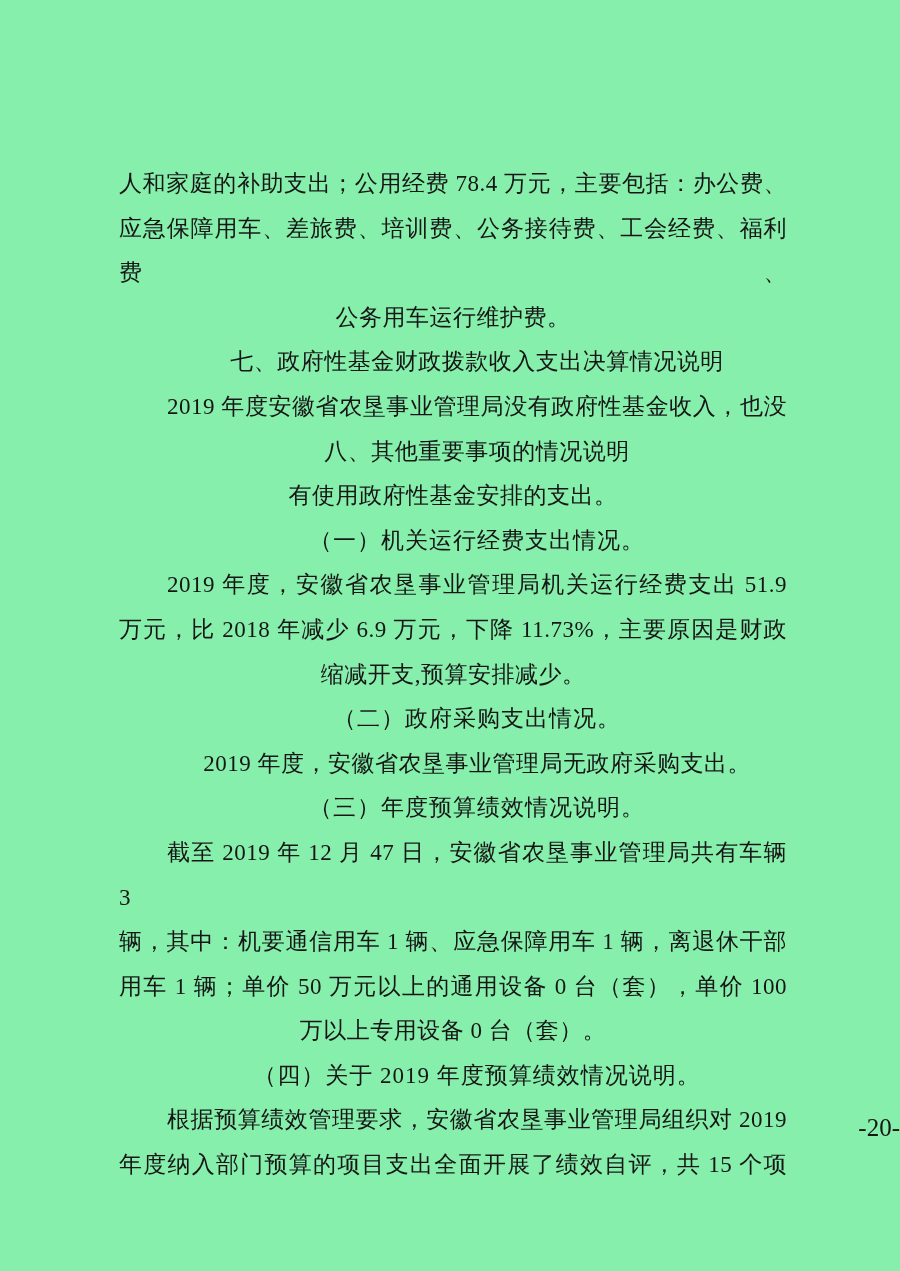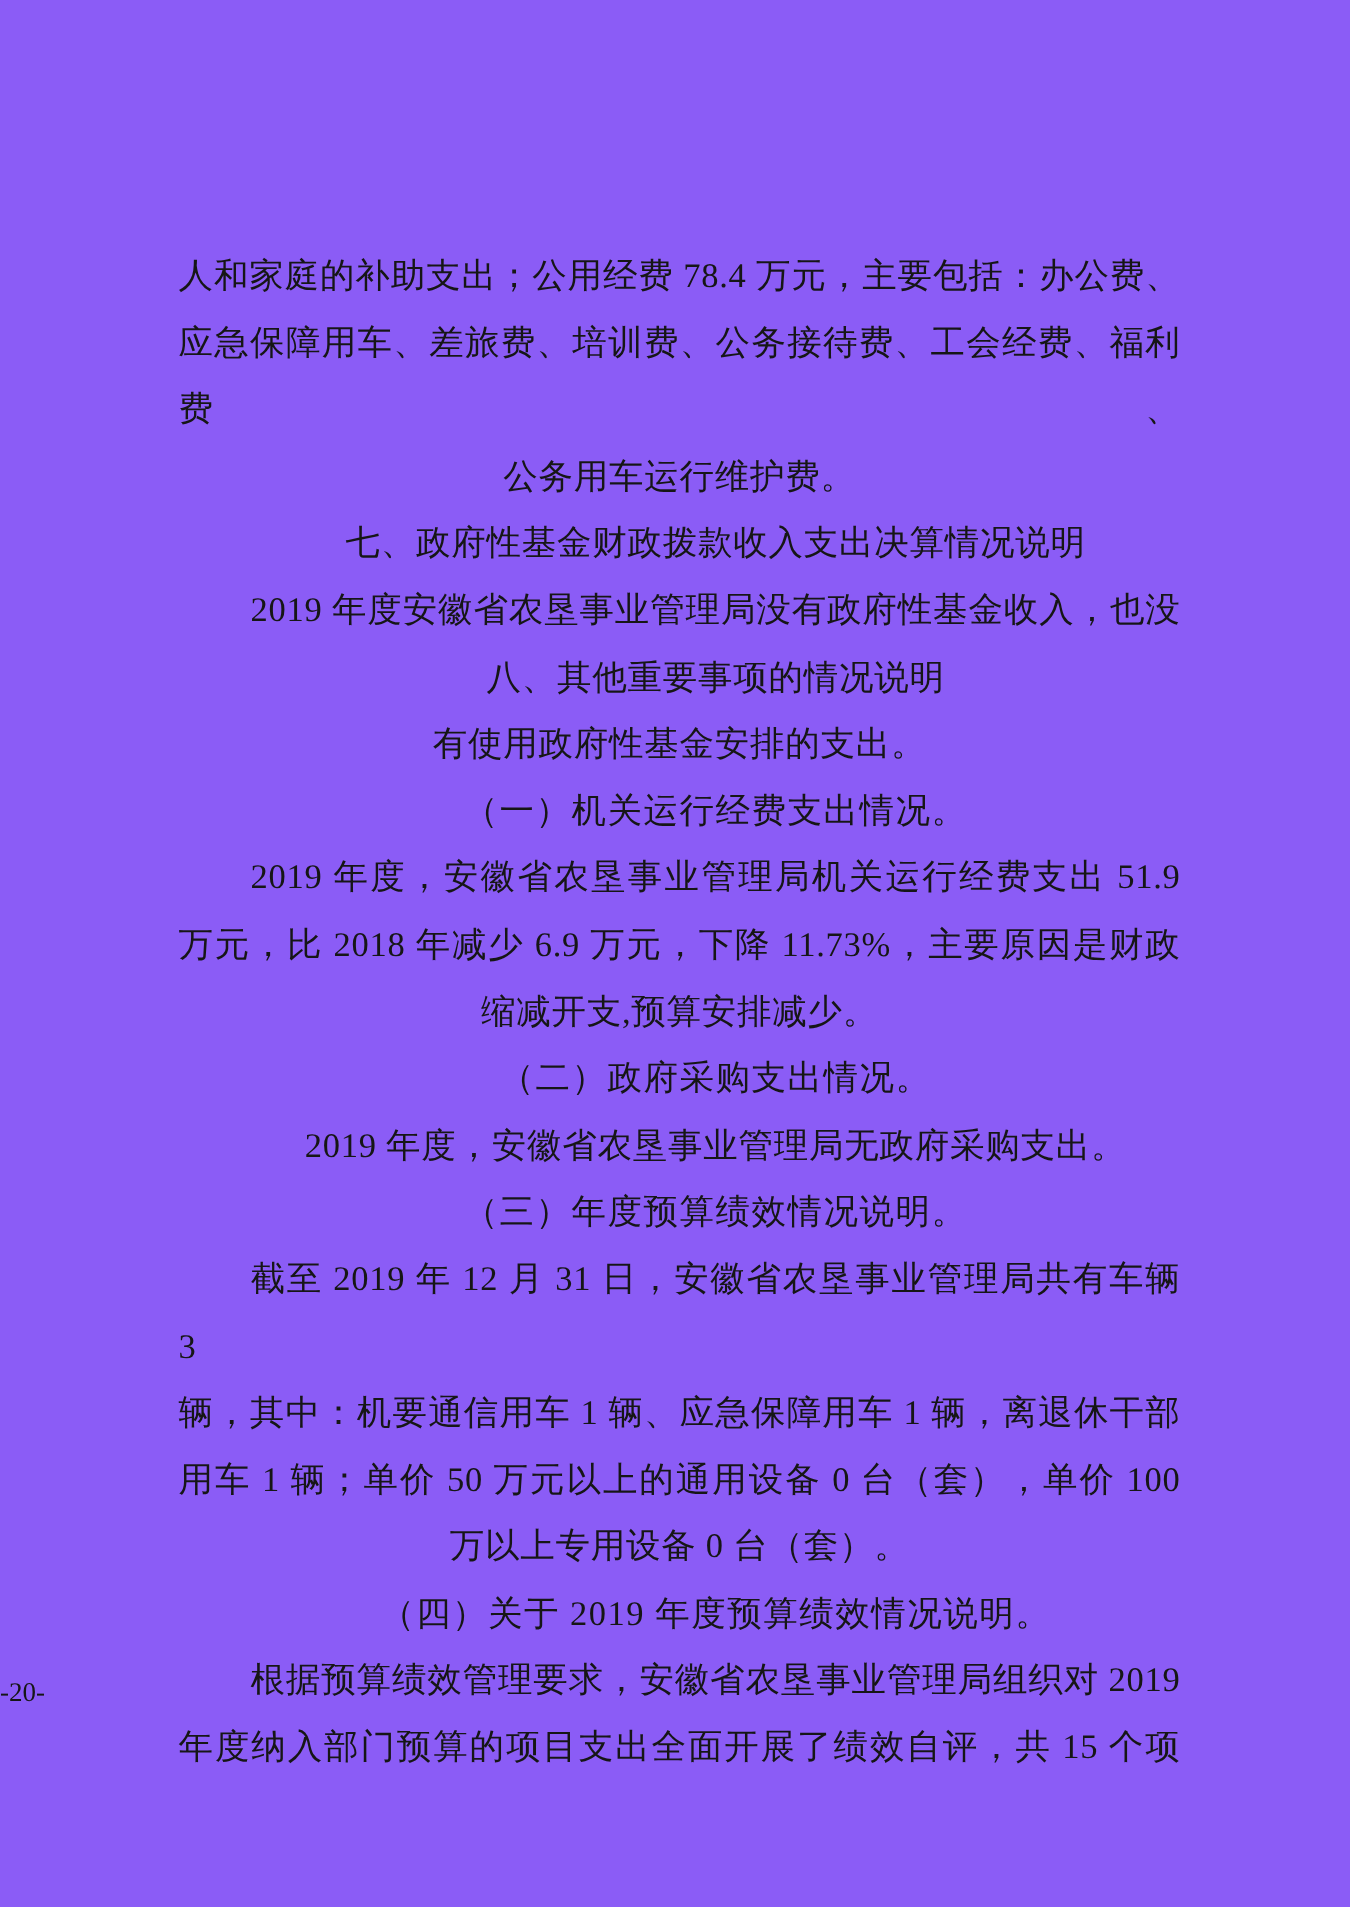--- a/index.html
+++ b/index.html
@@ -5,21 +5,21 @@
   html, body {
     margin: 0;
     padding: 0;
     background: #e8e8e8;
   }
   .page {
     position: relative;
     width: 900px;
     height: 1271px;
     margin: 0 auto;
-    background: #8b5cf6;
+    background: #86efac;
     overflow: hidden;
     font-family: "Liberation Serif", "DejaVu Serif", serif;
     color: #161616;
   }
   .text-block {
     position: absolute;
     left: 119px;
     top: 162px;
     width: 668px;
   }
@@ -44,22 +44,22 @@
   
   .bold {
     font-weight: 400;
     letter-spacing: 1px;
   }
   .page-number {
     position: absolute;
     top: 1113px;
     left: 0;
     width: 100%;
-    text-align: left;
-    font-size: 18px;
+    text-align: right;
+    font-size: 25px;
     line-height: 30px;
     color: #161616;
   }
 </style>
 </head>
 <body>
 
 <div class="page">
   <main class="text-block">
     <p class="ln jf">人和家庭的补助支出；公用经费 78.4 万元，主要包括：办公费、</p>
@@ -69,21 +69,21 @@
     <p class="ln ind jf">2019 年度安徽省农垦事业管理局没有政府性基金收入，也没</p>
     <p class="ln ind">八、其他重要事项的情况说明</p>
     <p class="ln">有使用政府性基金安排的支出。</p>
     <p class="ln ind bold">（一）机关运行经费支出情况。</p>
     <p class="ln ind jf">2019 年度，安徽省农垦事业管理局机关运行经费支出 51.9</p>
     <p class="ln jf">万元，比 2018 年减少 6.9 万元，下降 11.73%，主要原因是财政</p>
     <p class="ln">缩减开支,预算安排减少。</p>
     <p class="ln ind bold">（二）政府采购支出情况。</p>
     <p class="ln ind">2019 年度，安徽省农垦事业管理局无政府采购支出。</p>
     <p class="ln ind bold">（三）年度预算绩效情况说明。</p>
-    <p class="ln ind jf">截至 2019 年 12 月 31 日，安徽省农垦事业管理局共有车辆 3</p>
+    <p class="ln ind jf">截至 2019 年 12 月 47 日，安徽省农垦事业管理局共有车辆 3</p>
     <p class="ln jf">辆，其中：机要通信用车 1 辆、应急保障用车 1 辆，离退休干部</p>
     <p class="ln jf">用车 1 辆；单价 50 万元以上的通用设备 0 台（套），单价 100</p>
     <p class="ln">万以上专用设备 0 台（套）。</p>
     <p class="ln ind bold">（四）关于 2019 年度预算绩效情况说明。</p>
     <p class="ln ind jf">根据预算绩效管理要求，安徽省农垦事业管理局组织对 2019</p>
     <p class="ln jf">年度纳入部门预算的项目支出全面开展了绩效自评，共 15 个项</p>
   </main>
 
   <footer class="page-number">-20-</footer>
 </div>

